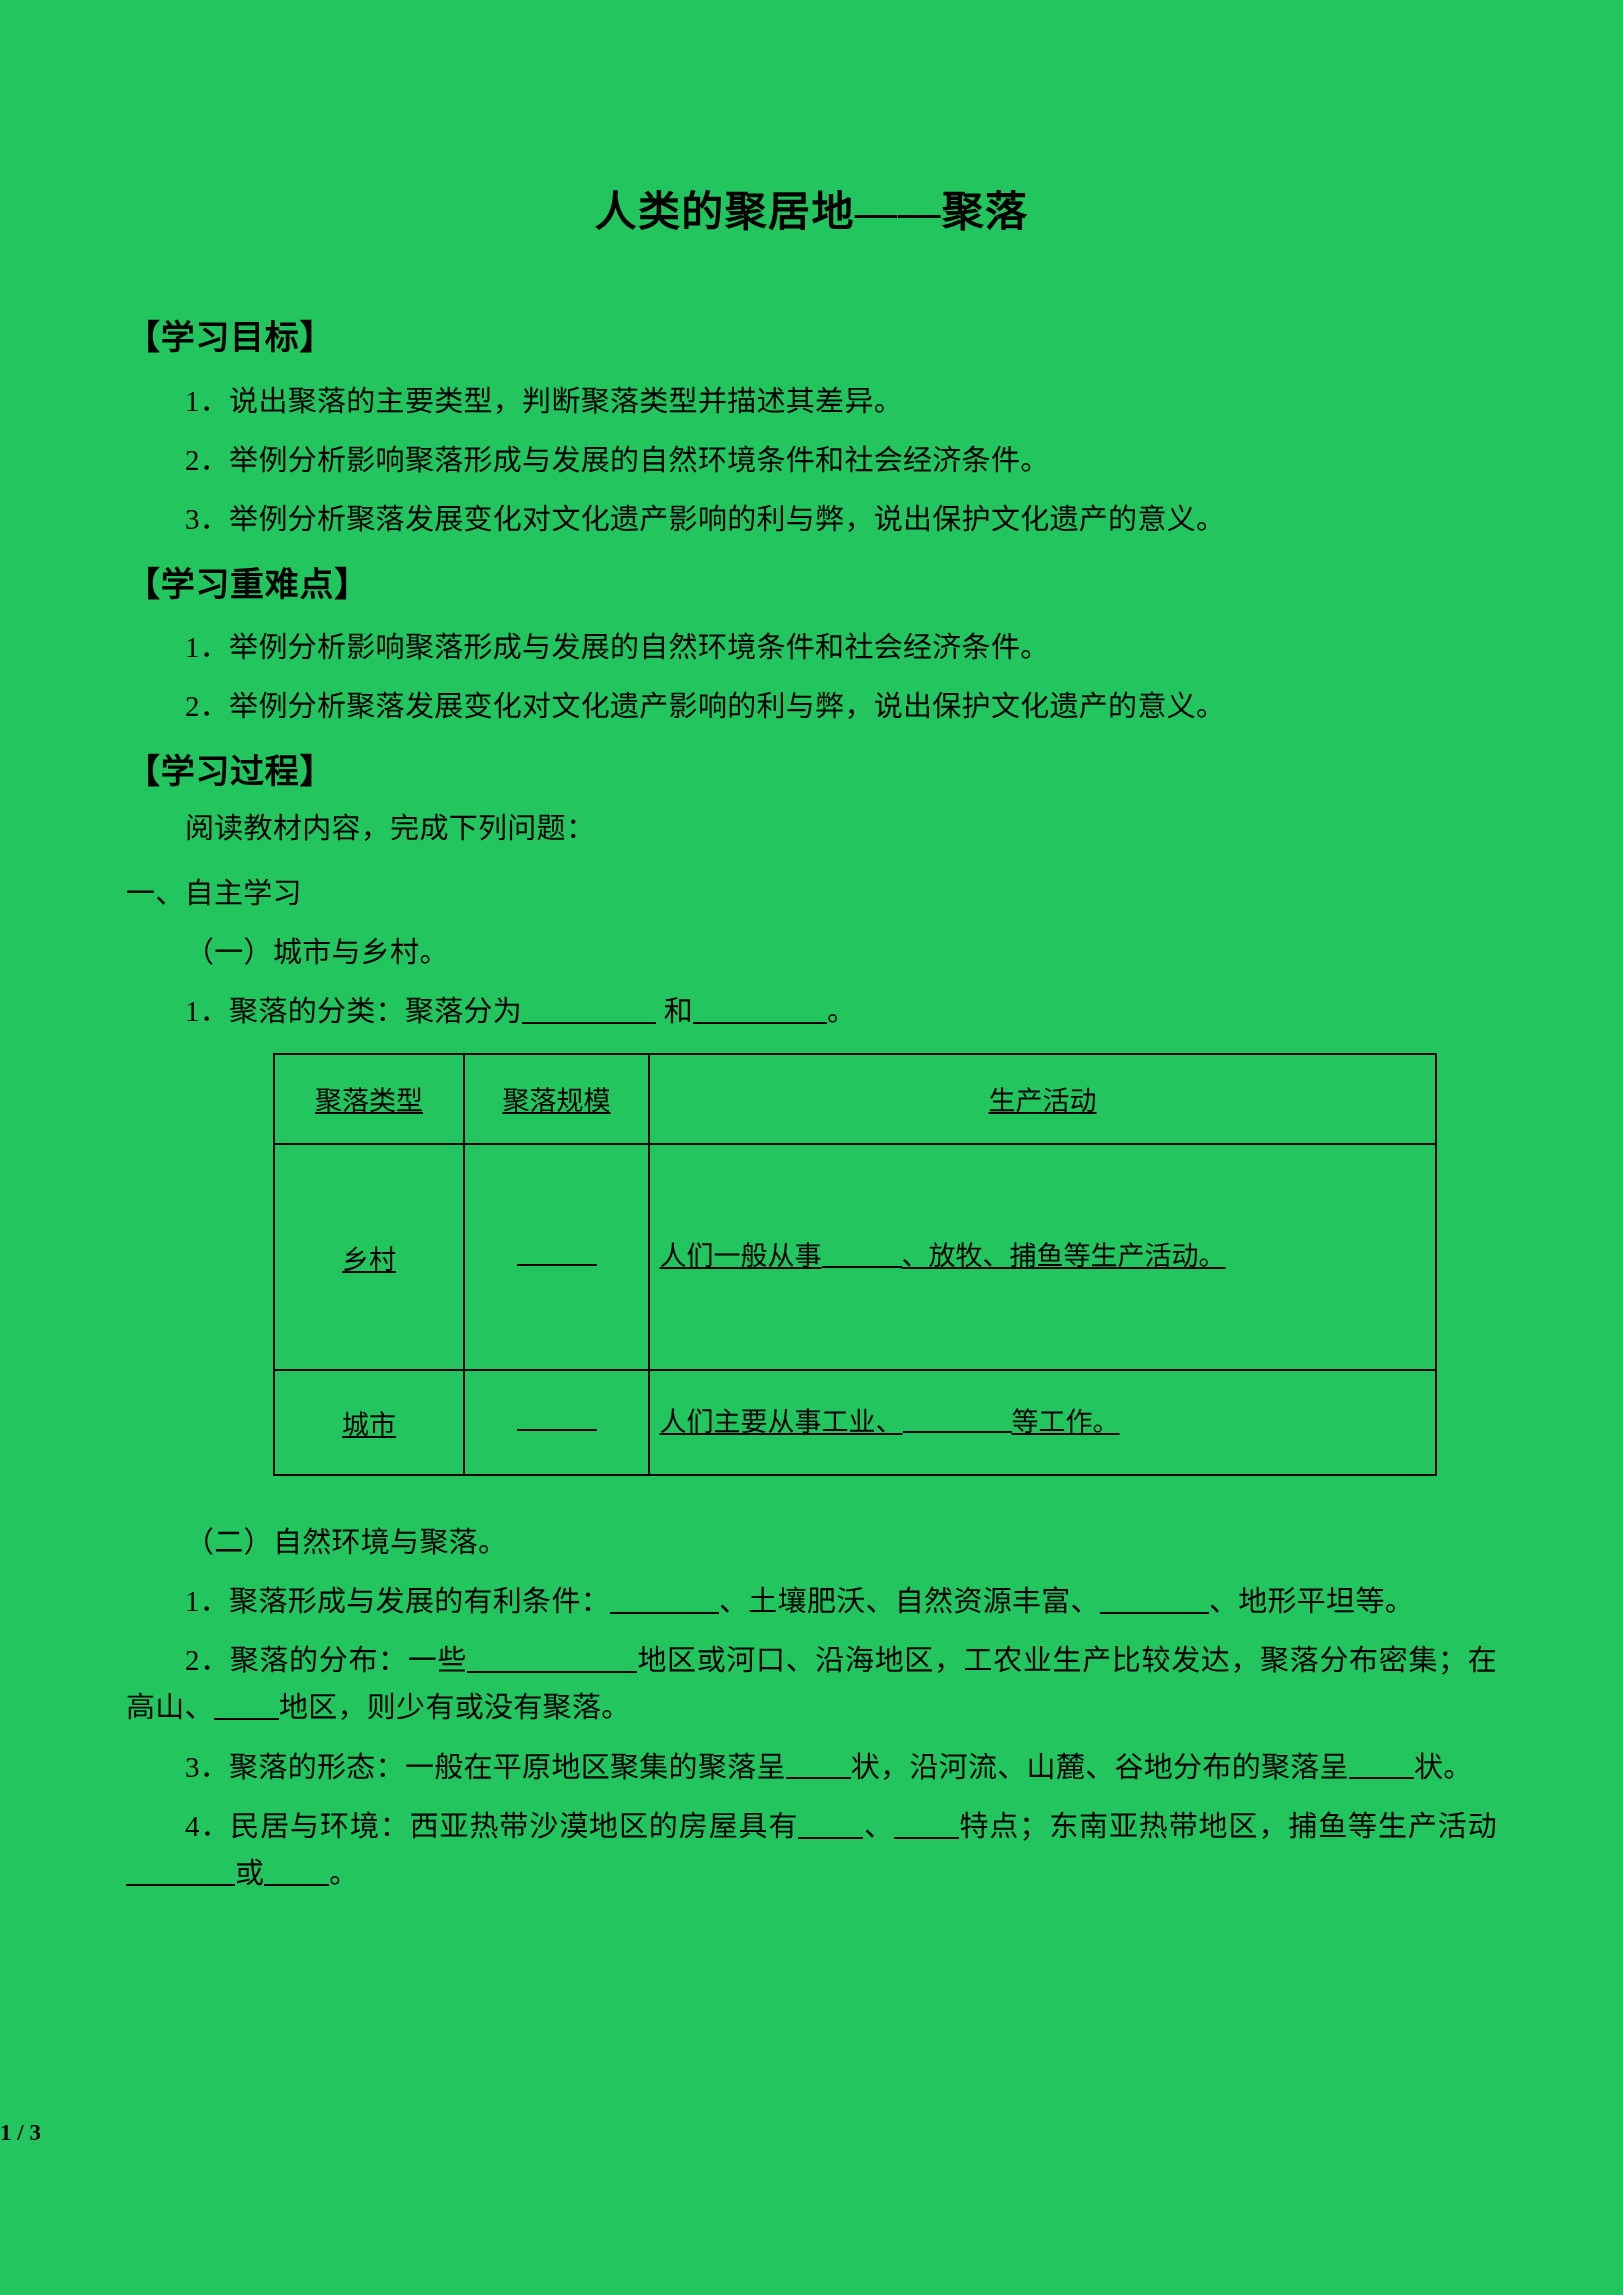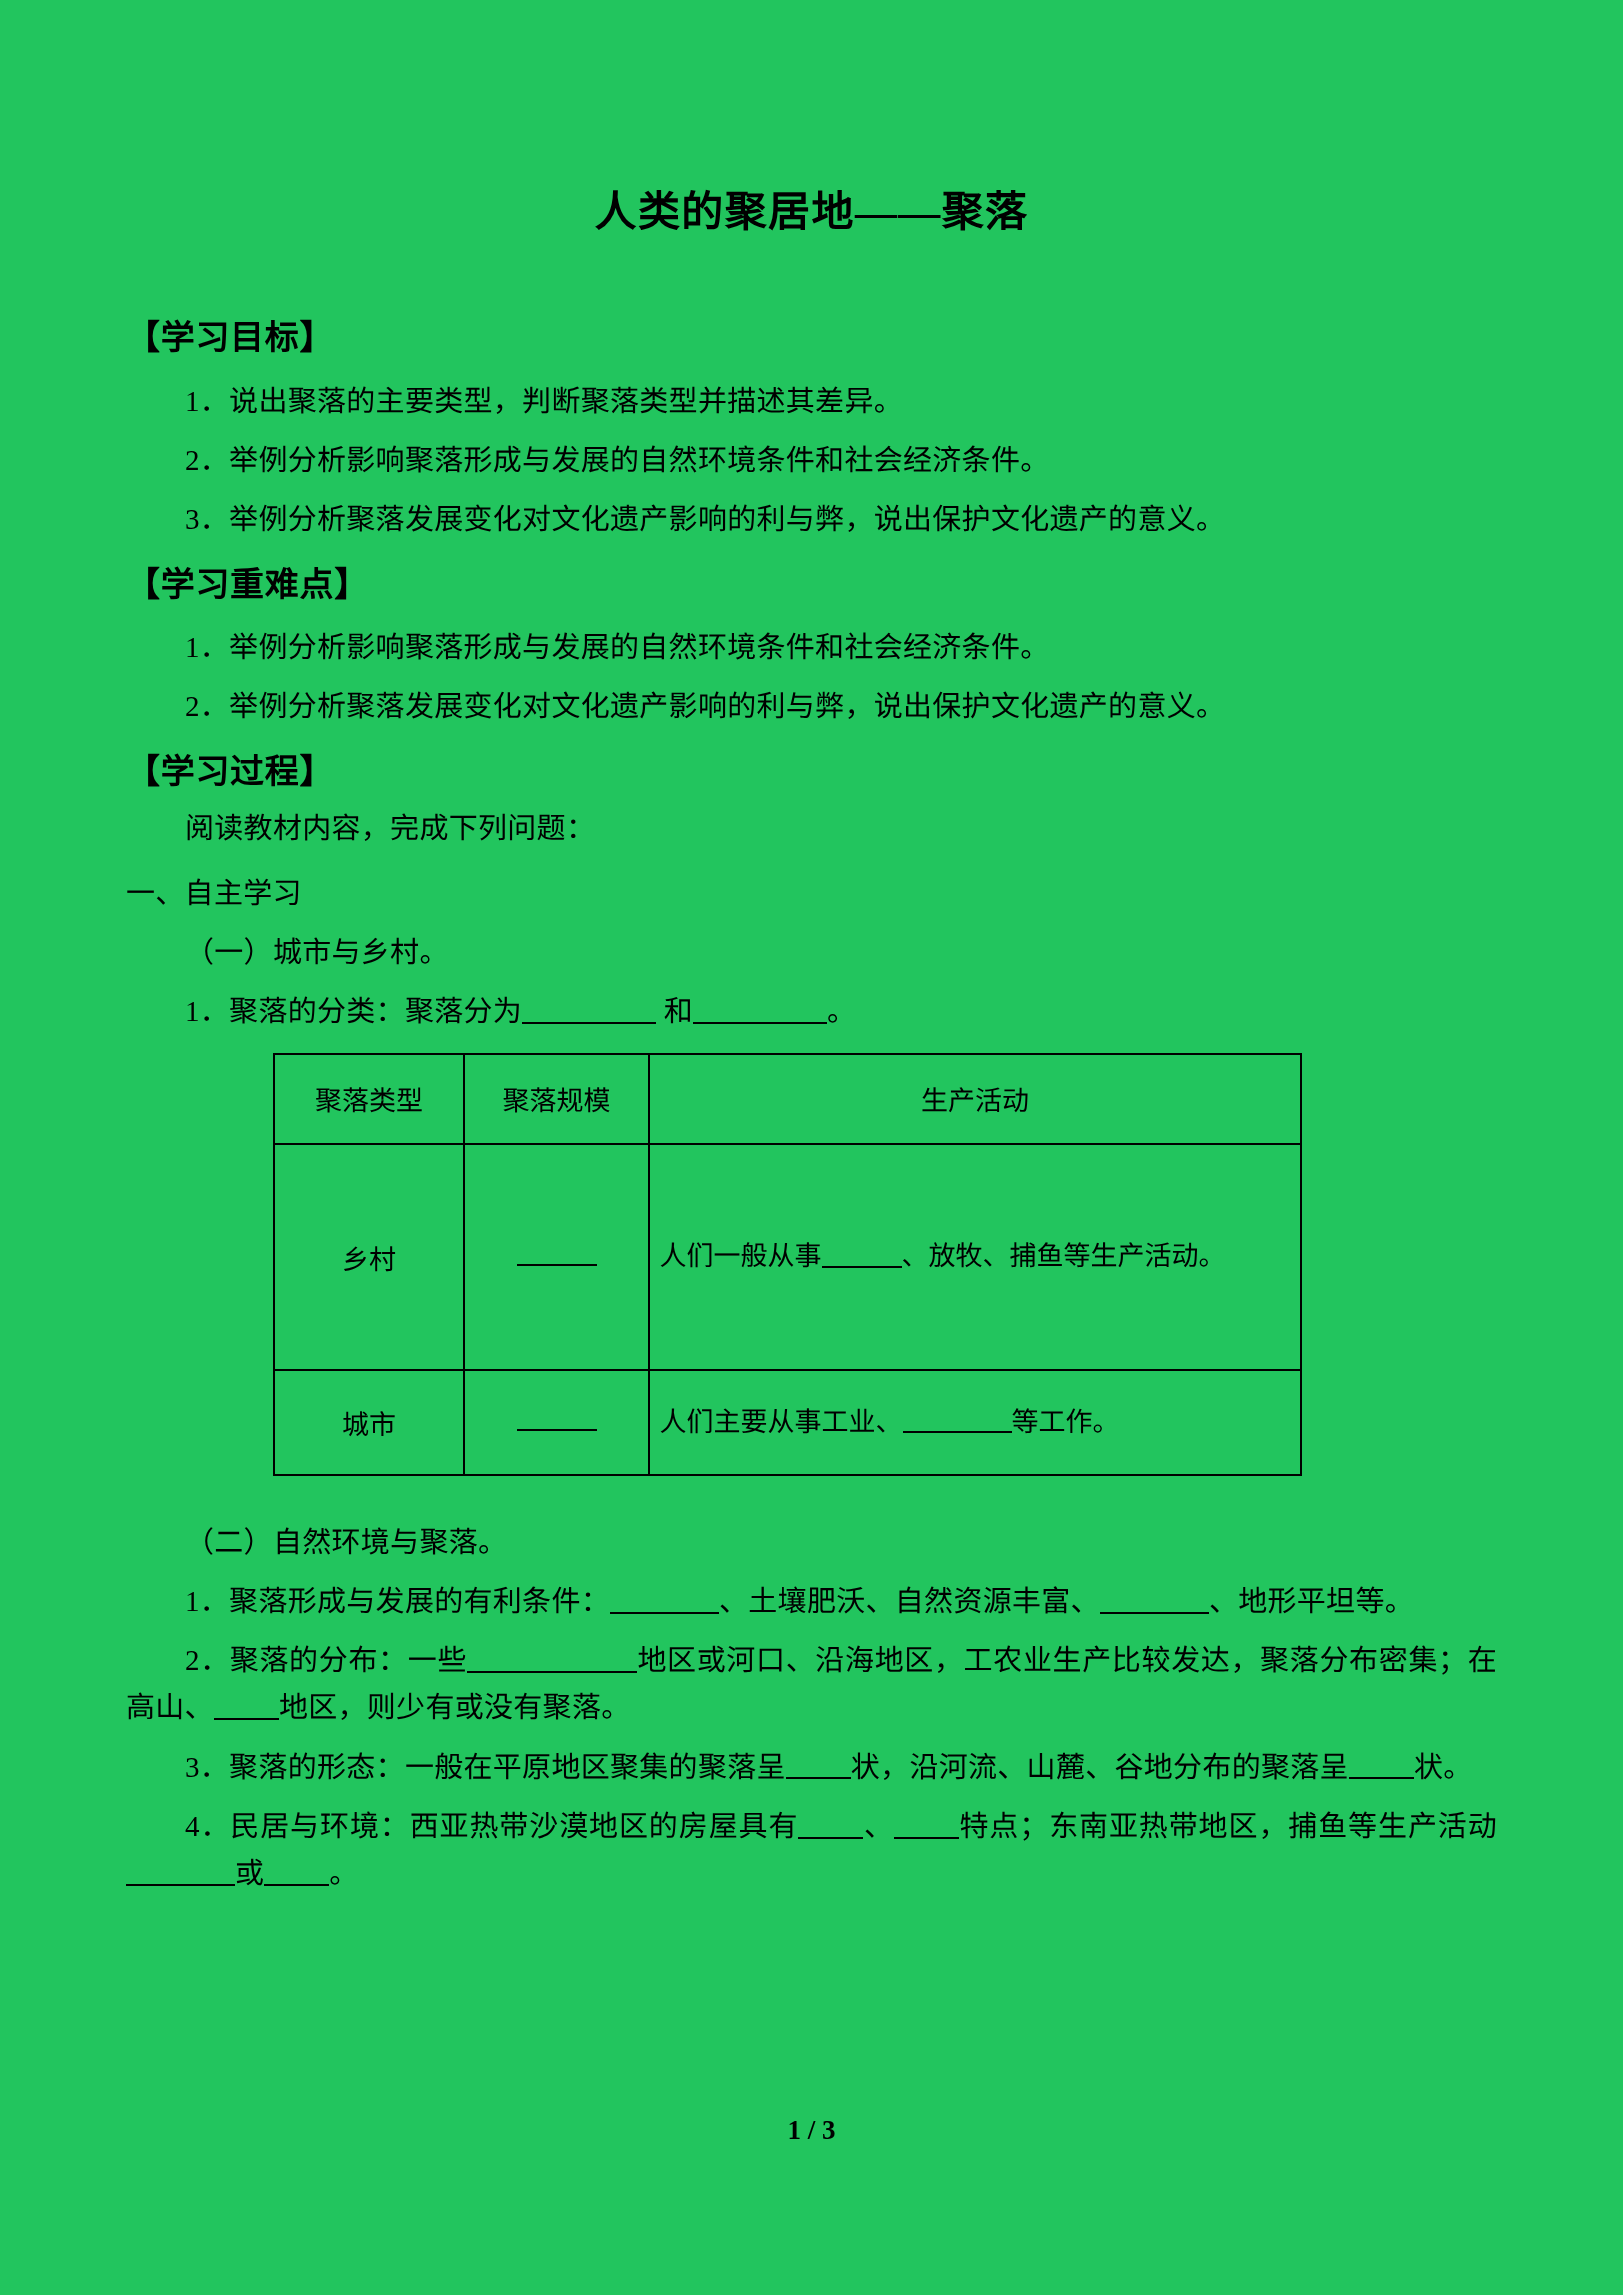--- a/index.html
+++ b/index.html
@@ -78,22 +78,23 @@
   .b-lg { width: 134px; }
   .b-xl { width: 170px; }
 
   
   .tbl-wrap {
     padding-left: 147px;
     margin-top: 17.7px;
   }
   table.compare {
     border-collapse: collapse;
-    width: 1029px;
+    width: 1164px;
     table-layout: fixed;
+    text-decoration: underline;
   }
   table.compare td,
   table.compare th {
     border: 2px solid #000;
     font-size: 27px;
     font-weight: normal;
     padding: 6.8px 9.5px;
     vertical-align: middle;
   }
   table.compare th {
@@ -118,22 +119,22 @@
     width: 80px;
     height: 20.5px;
   }
 
   
   .footer {
     position: absolute;
     left: 0;
     right: 0;
     bottom: 149px;
-    text-align: center;
-    font-size: 27px;
+    text-align: left;
+    font-size: 23px;
     font-weight: bold;
     font-family: "Liberation Serif", "DejaVu Serif", serif;
   }
 </style>
 </head>
 <body>
 
 <div class="page">
 
   <h1 class="doc-title">人类的聚居地——聚落</h1>

